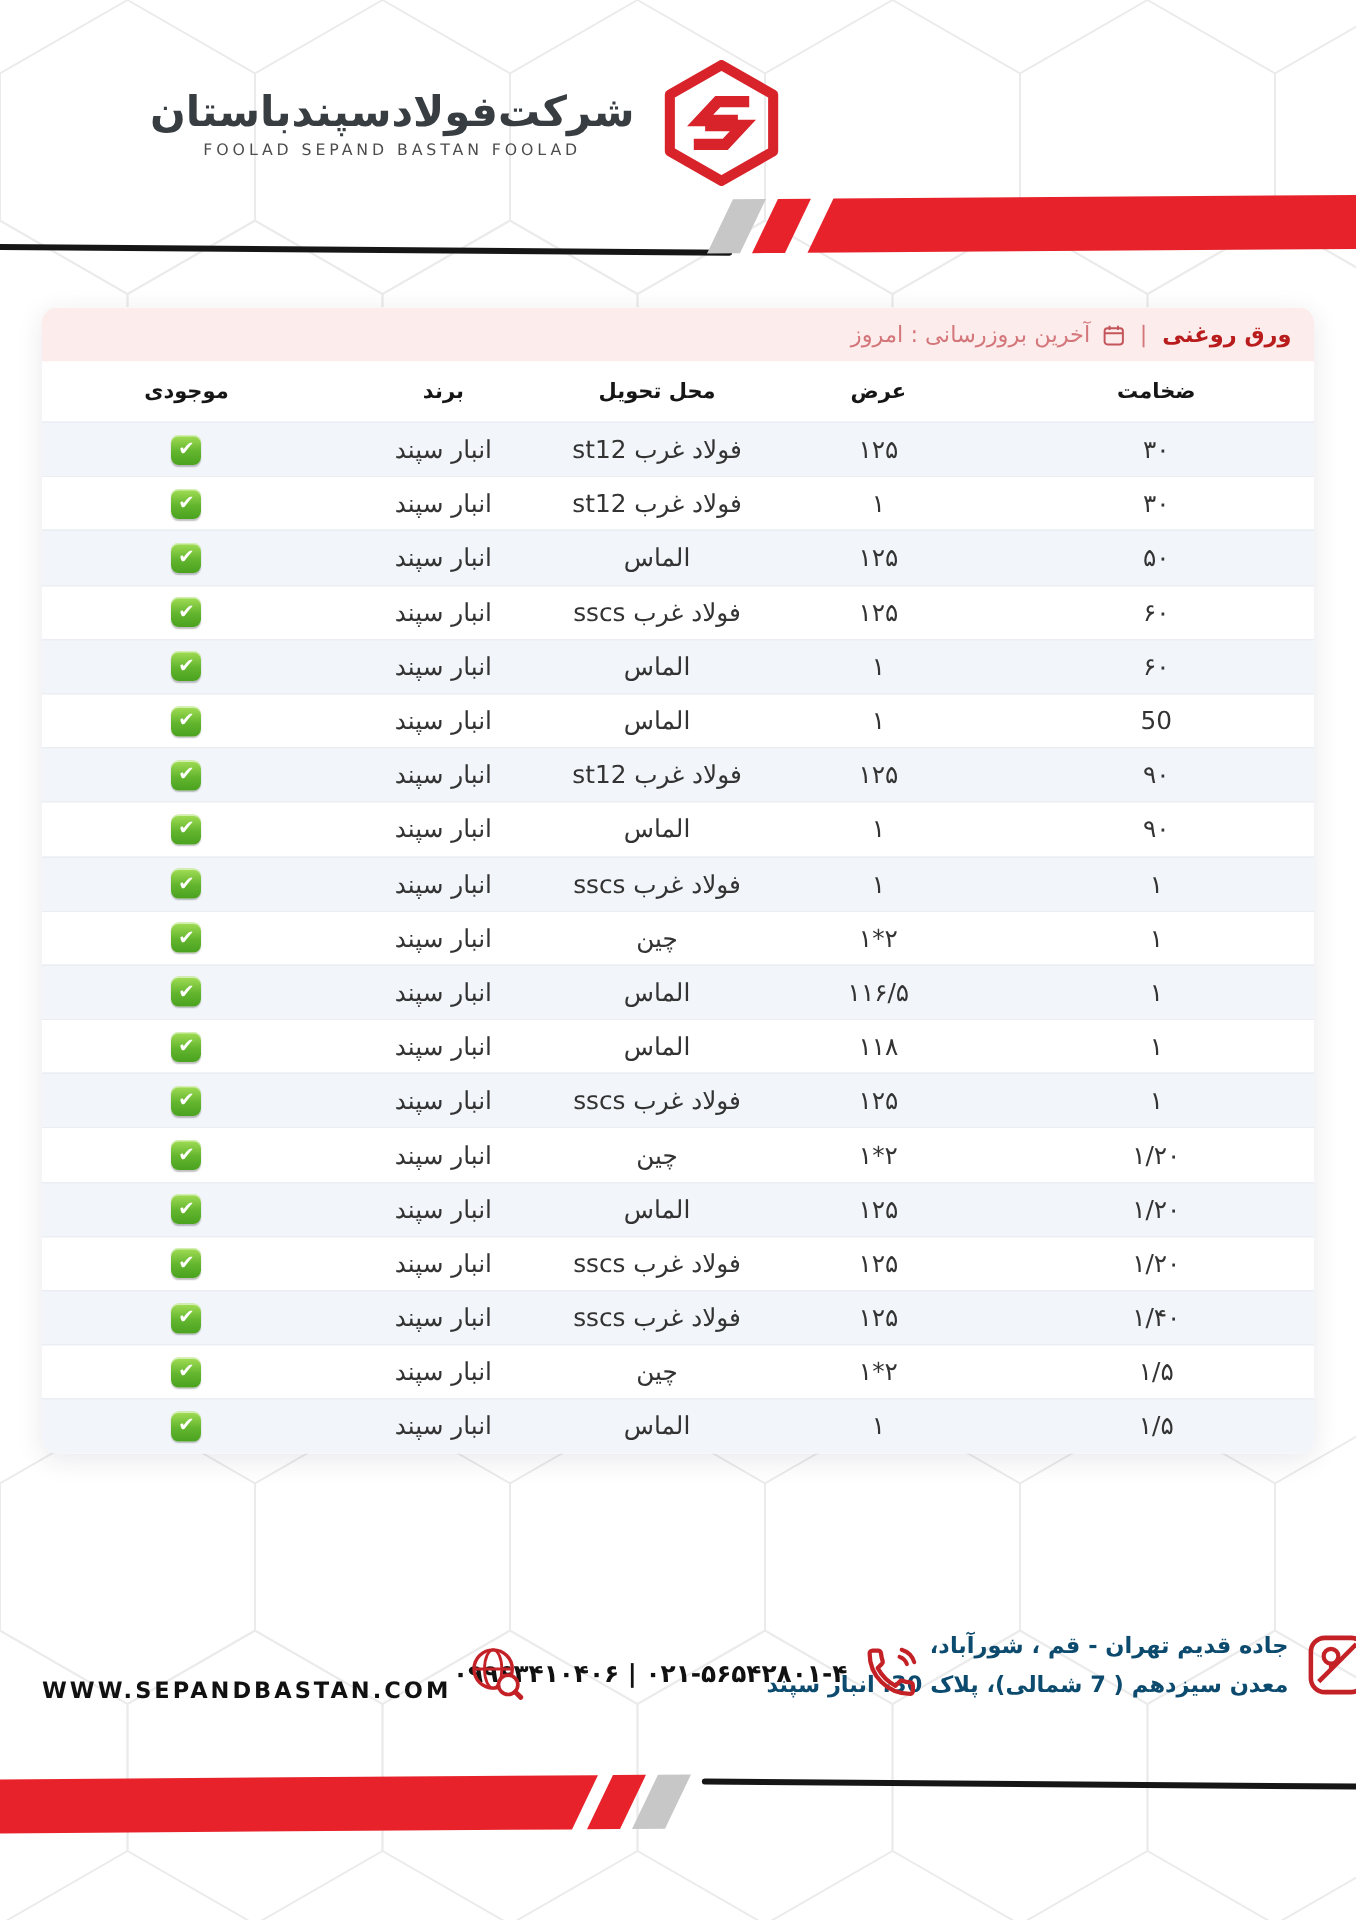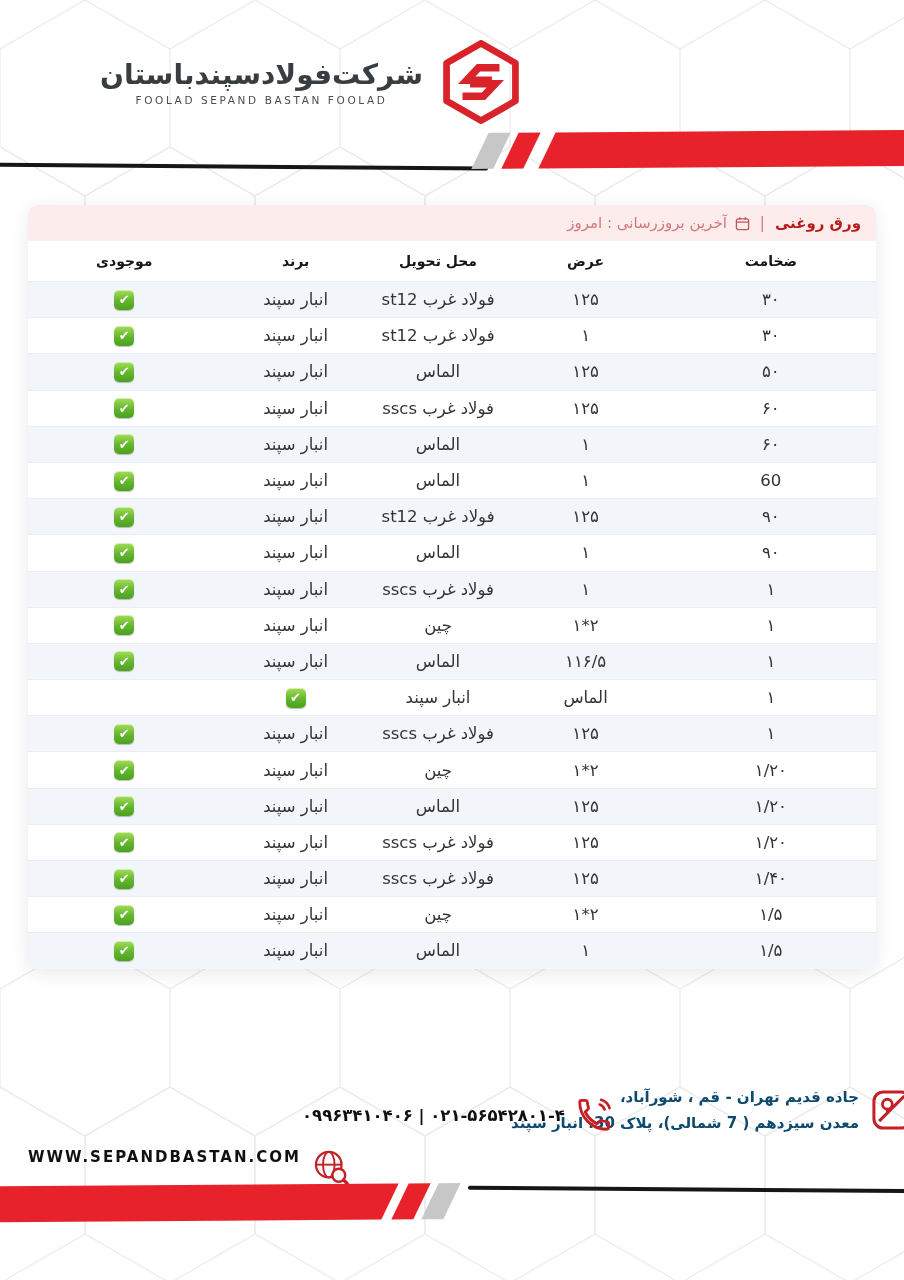--- a/index.html
+++ b/index.html
@@ -47,21 +47,21 @@
   .tbody .trow:nth-child(odd){background:#f2f5f9;}
   .tbody .trow:nth-child(even){background:#ffffff;}
   .cell{display:flex;align-items:center;justify-content:center;font-size:16.5px;color:#333;}
   .check{width:20px;height:20px;border-radius:5px;
          background:linear-gradient(180deg,#a3de56 0%,#63b52e 55%,#4aa21f 100%);
          box-shadow:inset 0 1px 0 rgba(255,255,255,.55),0 1px 1px rgba(0,0,0,.25);
          display:flex;align-items:center;justify-content:center;
          color:#fff;font-size:13px;font-weight:700;line-height:1;}
 
   
-  .f-web{position:absolute;left:28px;top:1148px;display:flex;align-items:flex-start;gap:10px;direction:ltr;}
+  .f-web{position:absolute;left:28px;top:1096px;display:flex;align-items:flex-end;gap:10px;direction:ltr;}
   .f-web span{font-size:15px;font-weight:700;letter-spacing:2px;color:#111;}
   .f-phone{position:absolute;left:302px;top:1096px;display:flex;align-items:center;gap:10px;direction:rtl;}
   .f-phone span{font-size:16.5px;font-weight:700;color:#111;}
   .f-addr{position:absolute;right:20px;top:1084px;display:flex;align-items:center;gap:12px;direction:rtl;}
   .f-addr .lines{text-align:right;font-size:15px;font-weight:700;color:#0c4a6e;line-height:1.75;}
 </style>
 </head>
 <body>
 
 <div class="page">
@@ -163,21 +163,21 @@
         <div class="trow">
           <div class="cell">۶۰</div>
           <div class="cell">۱</div>
           <div class="cell">الماس</div>
           <div class="cell">انبار سپند</div>
           <div class="cell">
             <div class="check">✔</div>
           </div>
         </div>
         <div class="trow">
-          <div class="cell">60</div>
+          <div class="cell">50</div>
           <div class="cell">۱</div>
           <div class="cell">الماس</div>
           <div class="cell">انبار سپند</div>
           <div class="cell">
             <div class="check">✔</div>
           </div>
         </div>
         <div class="trow">
           <div class="cell">۹۰</div>
           <div class="cell">۱۲۵</div>
@@ -218,20 +218,21 @@
           <div class="cell">۱</div>
           <div class="cell">۱۱۶/۵</div>
           <div class="cell">الماس</div>
           <div class="cell">انبار سپند</div>
           <div class="cell">
             <div class="check">✔</div>
           </div>
         </div>
         <div class="trow">
           <div class="cell">۱</div>
+          <div class="cell">۱۱۸</div>
           <div class="cell">الماس</div>
           <div class="cell">انبار سپند</div>
           <div class="cell">
             <div class="check">✔</div>
           </div>
         </div>
         <div class="trow">
           <div class="cell">۱</div>
           <div class="cell">۱۲۵</div>
           <div class="cell">فولاد غرب sscs</div>

